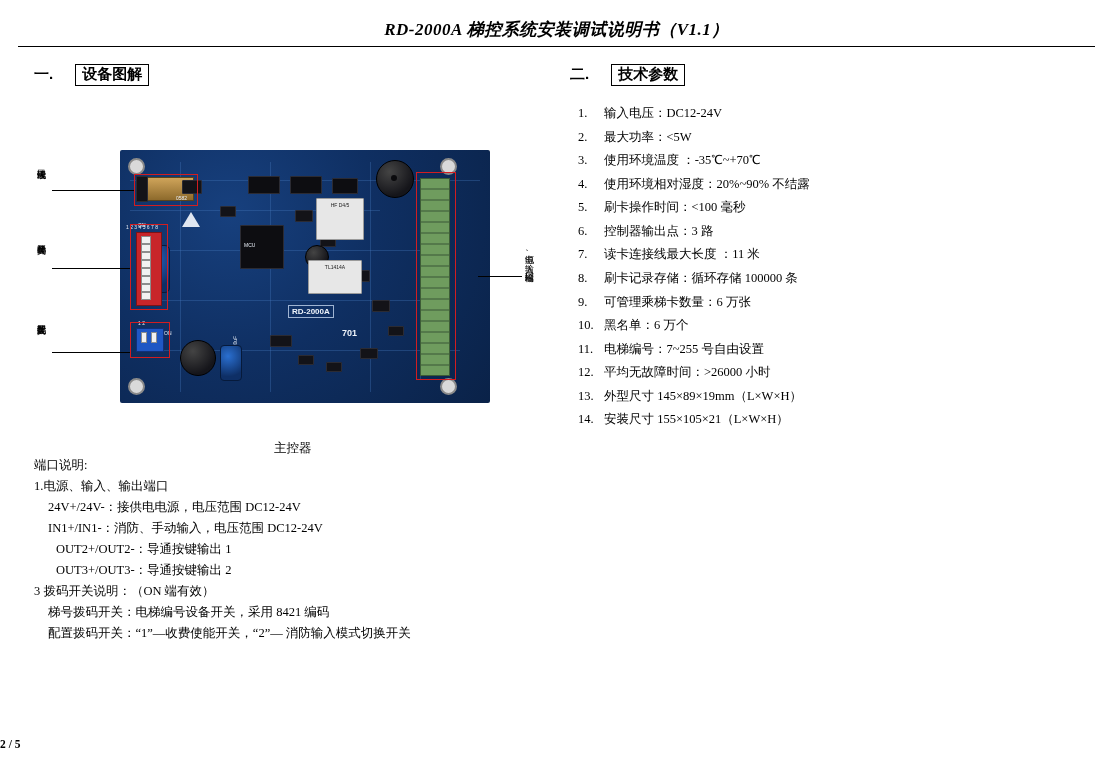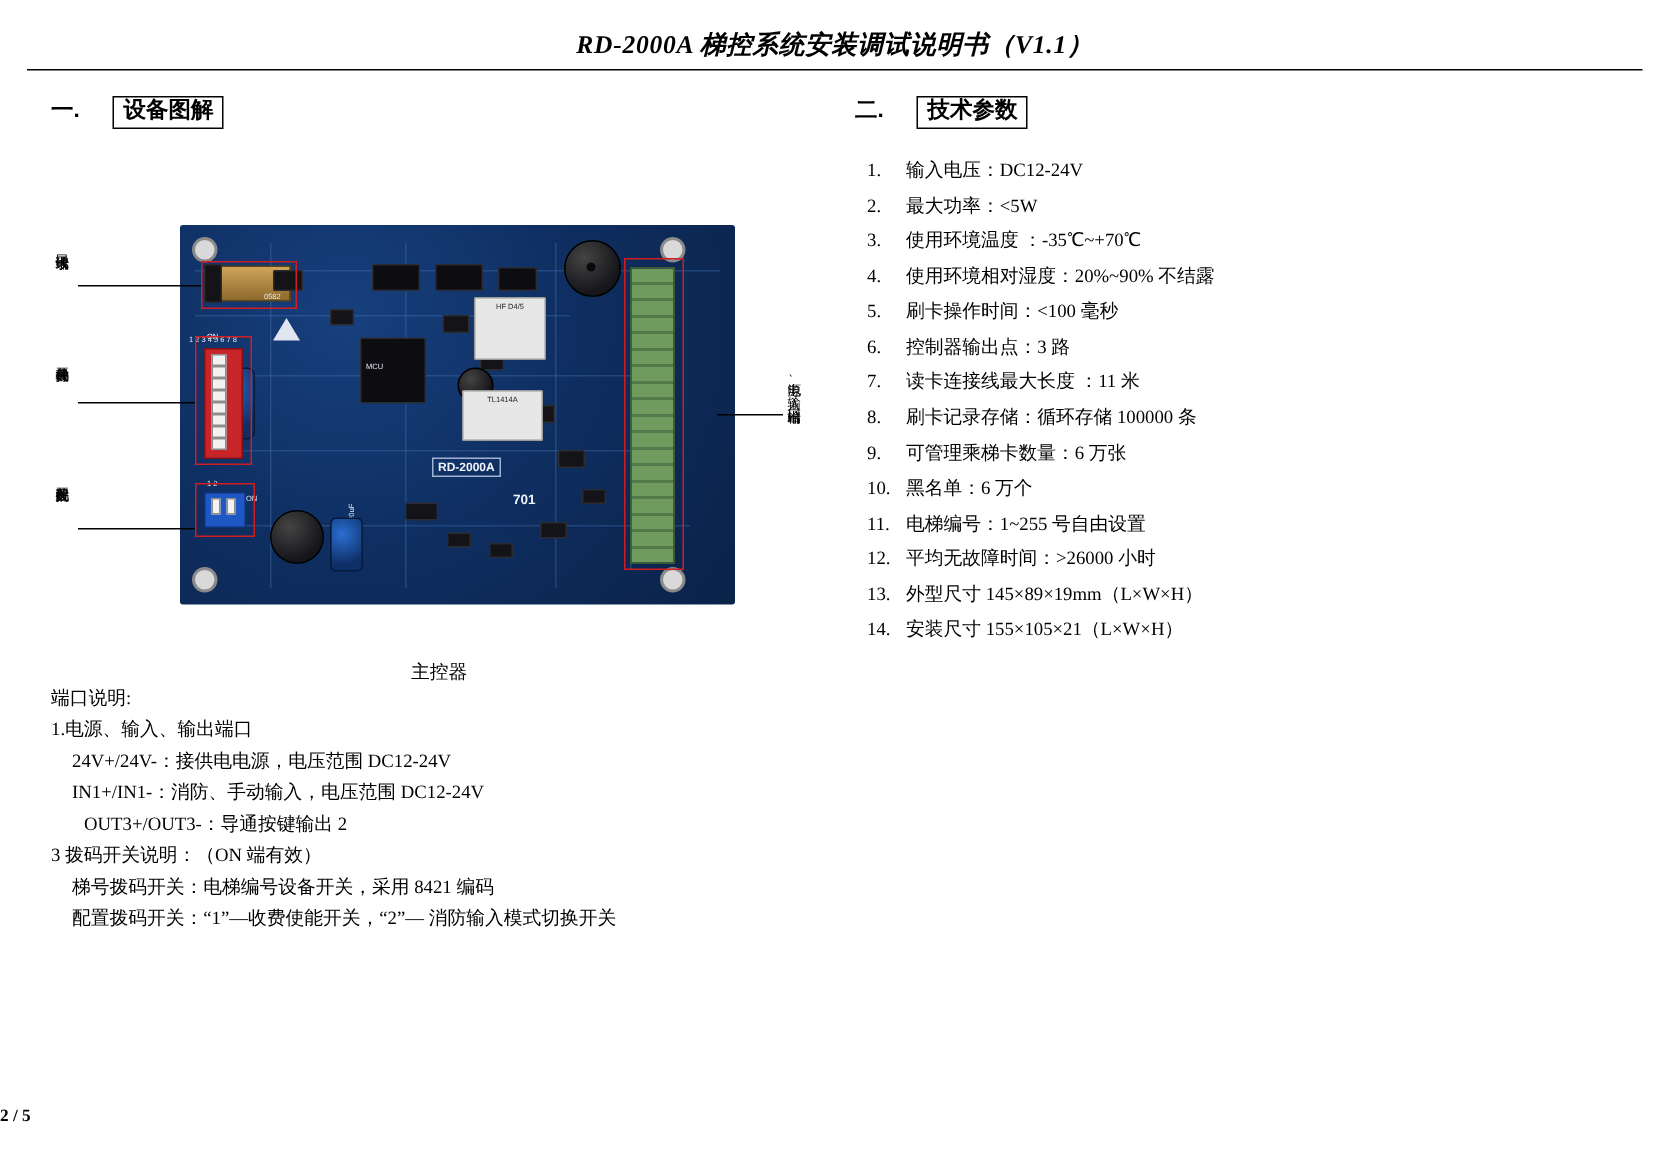--- a/index.html
+++ b/index.html
@@ -303,21 +303,21 @@
     <div class="spec-row">
       <span class="spec-idx">9.</span>
       <span class="spec-txt">可管理乘梯卡数量：6 万张</span>
     </div>
     <div class="spec-row">
       <span class="spec-idx">10.</span>
       <span class="spec-txt">黑名单：6 万个</span>
     </div>
     <div class="spec-row">
       <span class="spec-idx">11.</span>
-      <span class="spec-txt">电梯编号：1~255 号自由设置</span>
+      <span class="spec-txt">电梯编号：7~255 号自由设置</span>
     </div>
     <div class="spec-row">
       <span class="spec-idx">12.</span>
       <span class="spec-txt">平均无故障时间：&gt;26000 小时</span>
     </div>
     <div class="spec-row">
       <span class="spec-idx">13.</span>
       <span class="spec-txt">外型尺寸    145×89×19mm（L×W×H）</span>
     </div>
     <div class="spec-row">
@@ -432,20 +432,21 @@
   <div class="callout" style="left:524px;top:248px;height:90px;">电源、输入、输出端口</div>
   <div class="lead" style="left:478px;top:276px;width:44px;"></div>
 
   <div class="caption" style="left:274px;top:440px;">主控器</div>
 
   <div class="port-block">
     <div class="ln">端口说明:</div>
     <div class="ln">1.电源、输入、输出端口</div>
     <div class="ln ind1">24V+/24V-：接供电电源，电压范围 DC12-24V</div>
     <div class="ln ind1">IN1+/IN1-：消防、手动输入，电压范围 DC12-24V</div>
+    <div class="ln ind2">OUT2+/OUT2-：导通按键输出 1</div>
     <div class="ln ind2">OUT3+/OUT3-：导通按键输出 2</div>
     <div class="ln">3 拨码开关说明：（ON 端有效）</div>
     <div class="ln ind1">梯号拨码开关：电梯编号设备开关，采用 8421 编码</div>
     <div class="ln ind1">配置拨码开关：“1”—收费使能开关，“2”— 消防输入模式切换开关</div>
   </div>
 
   <div class="footer">2 / 5</div>
 
 </div>
 

